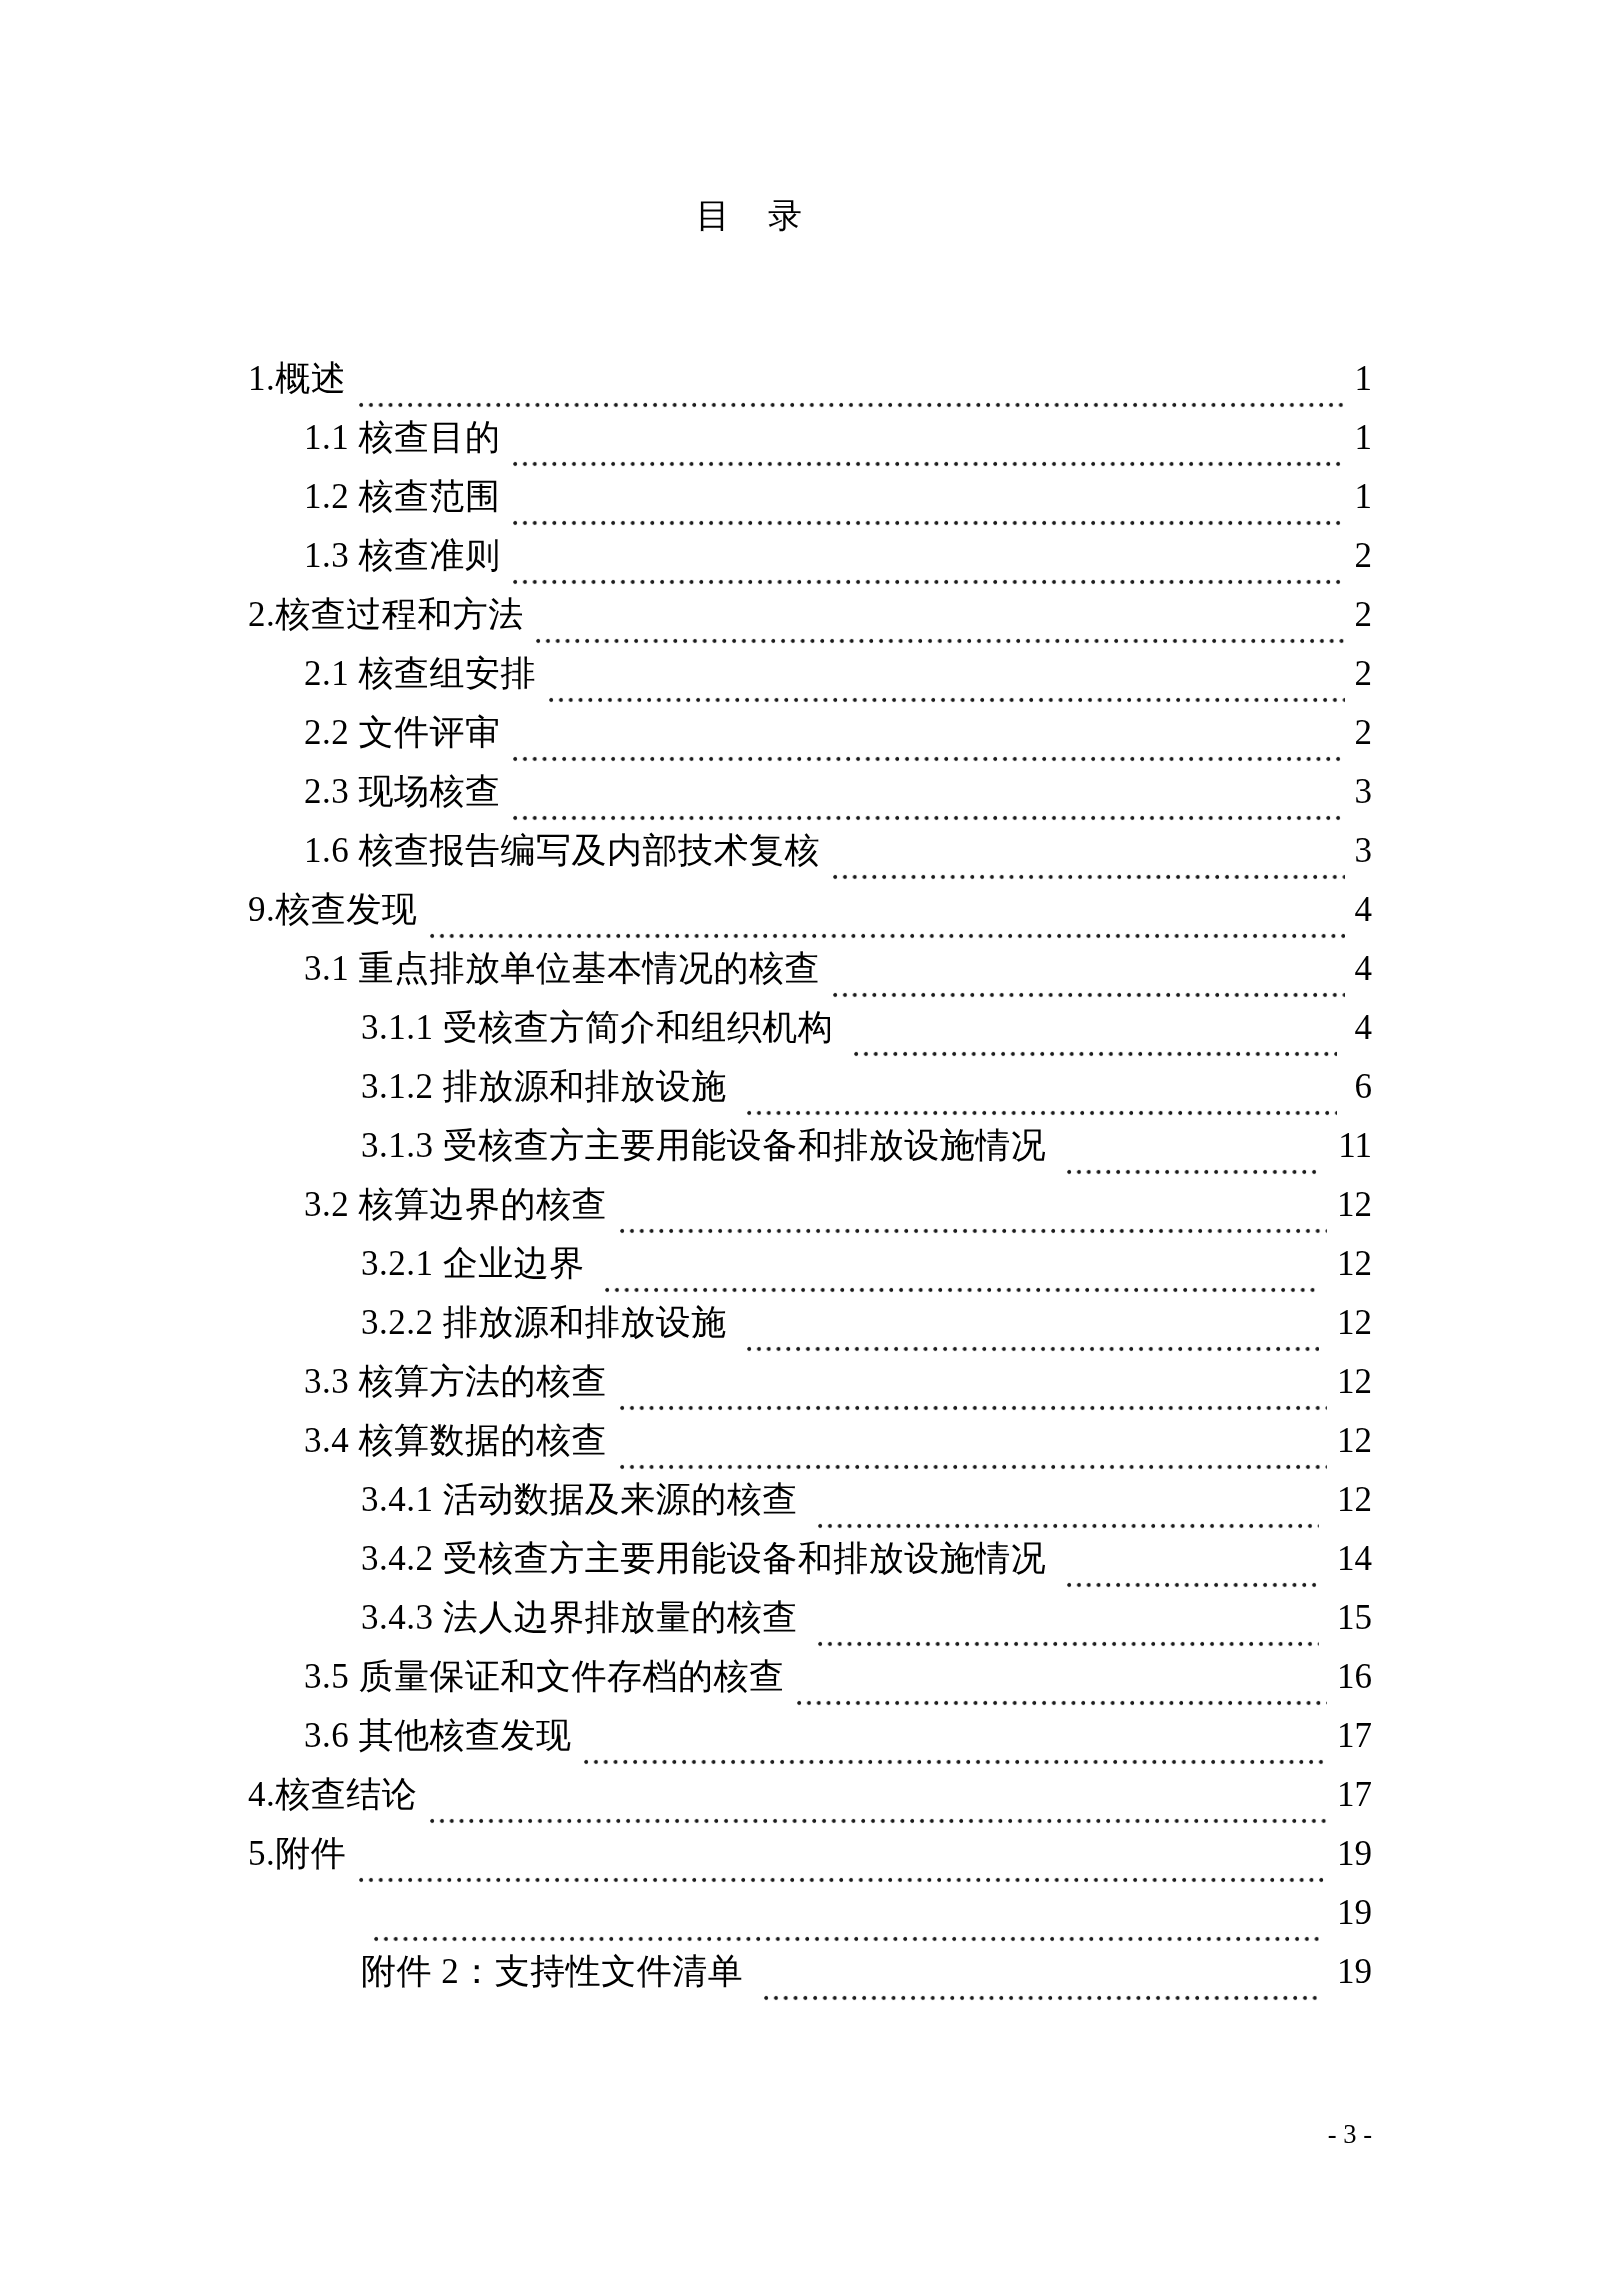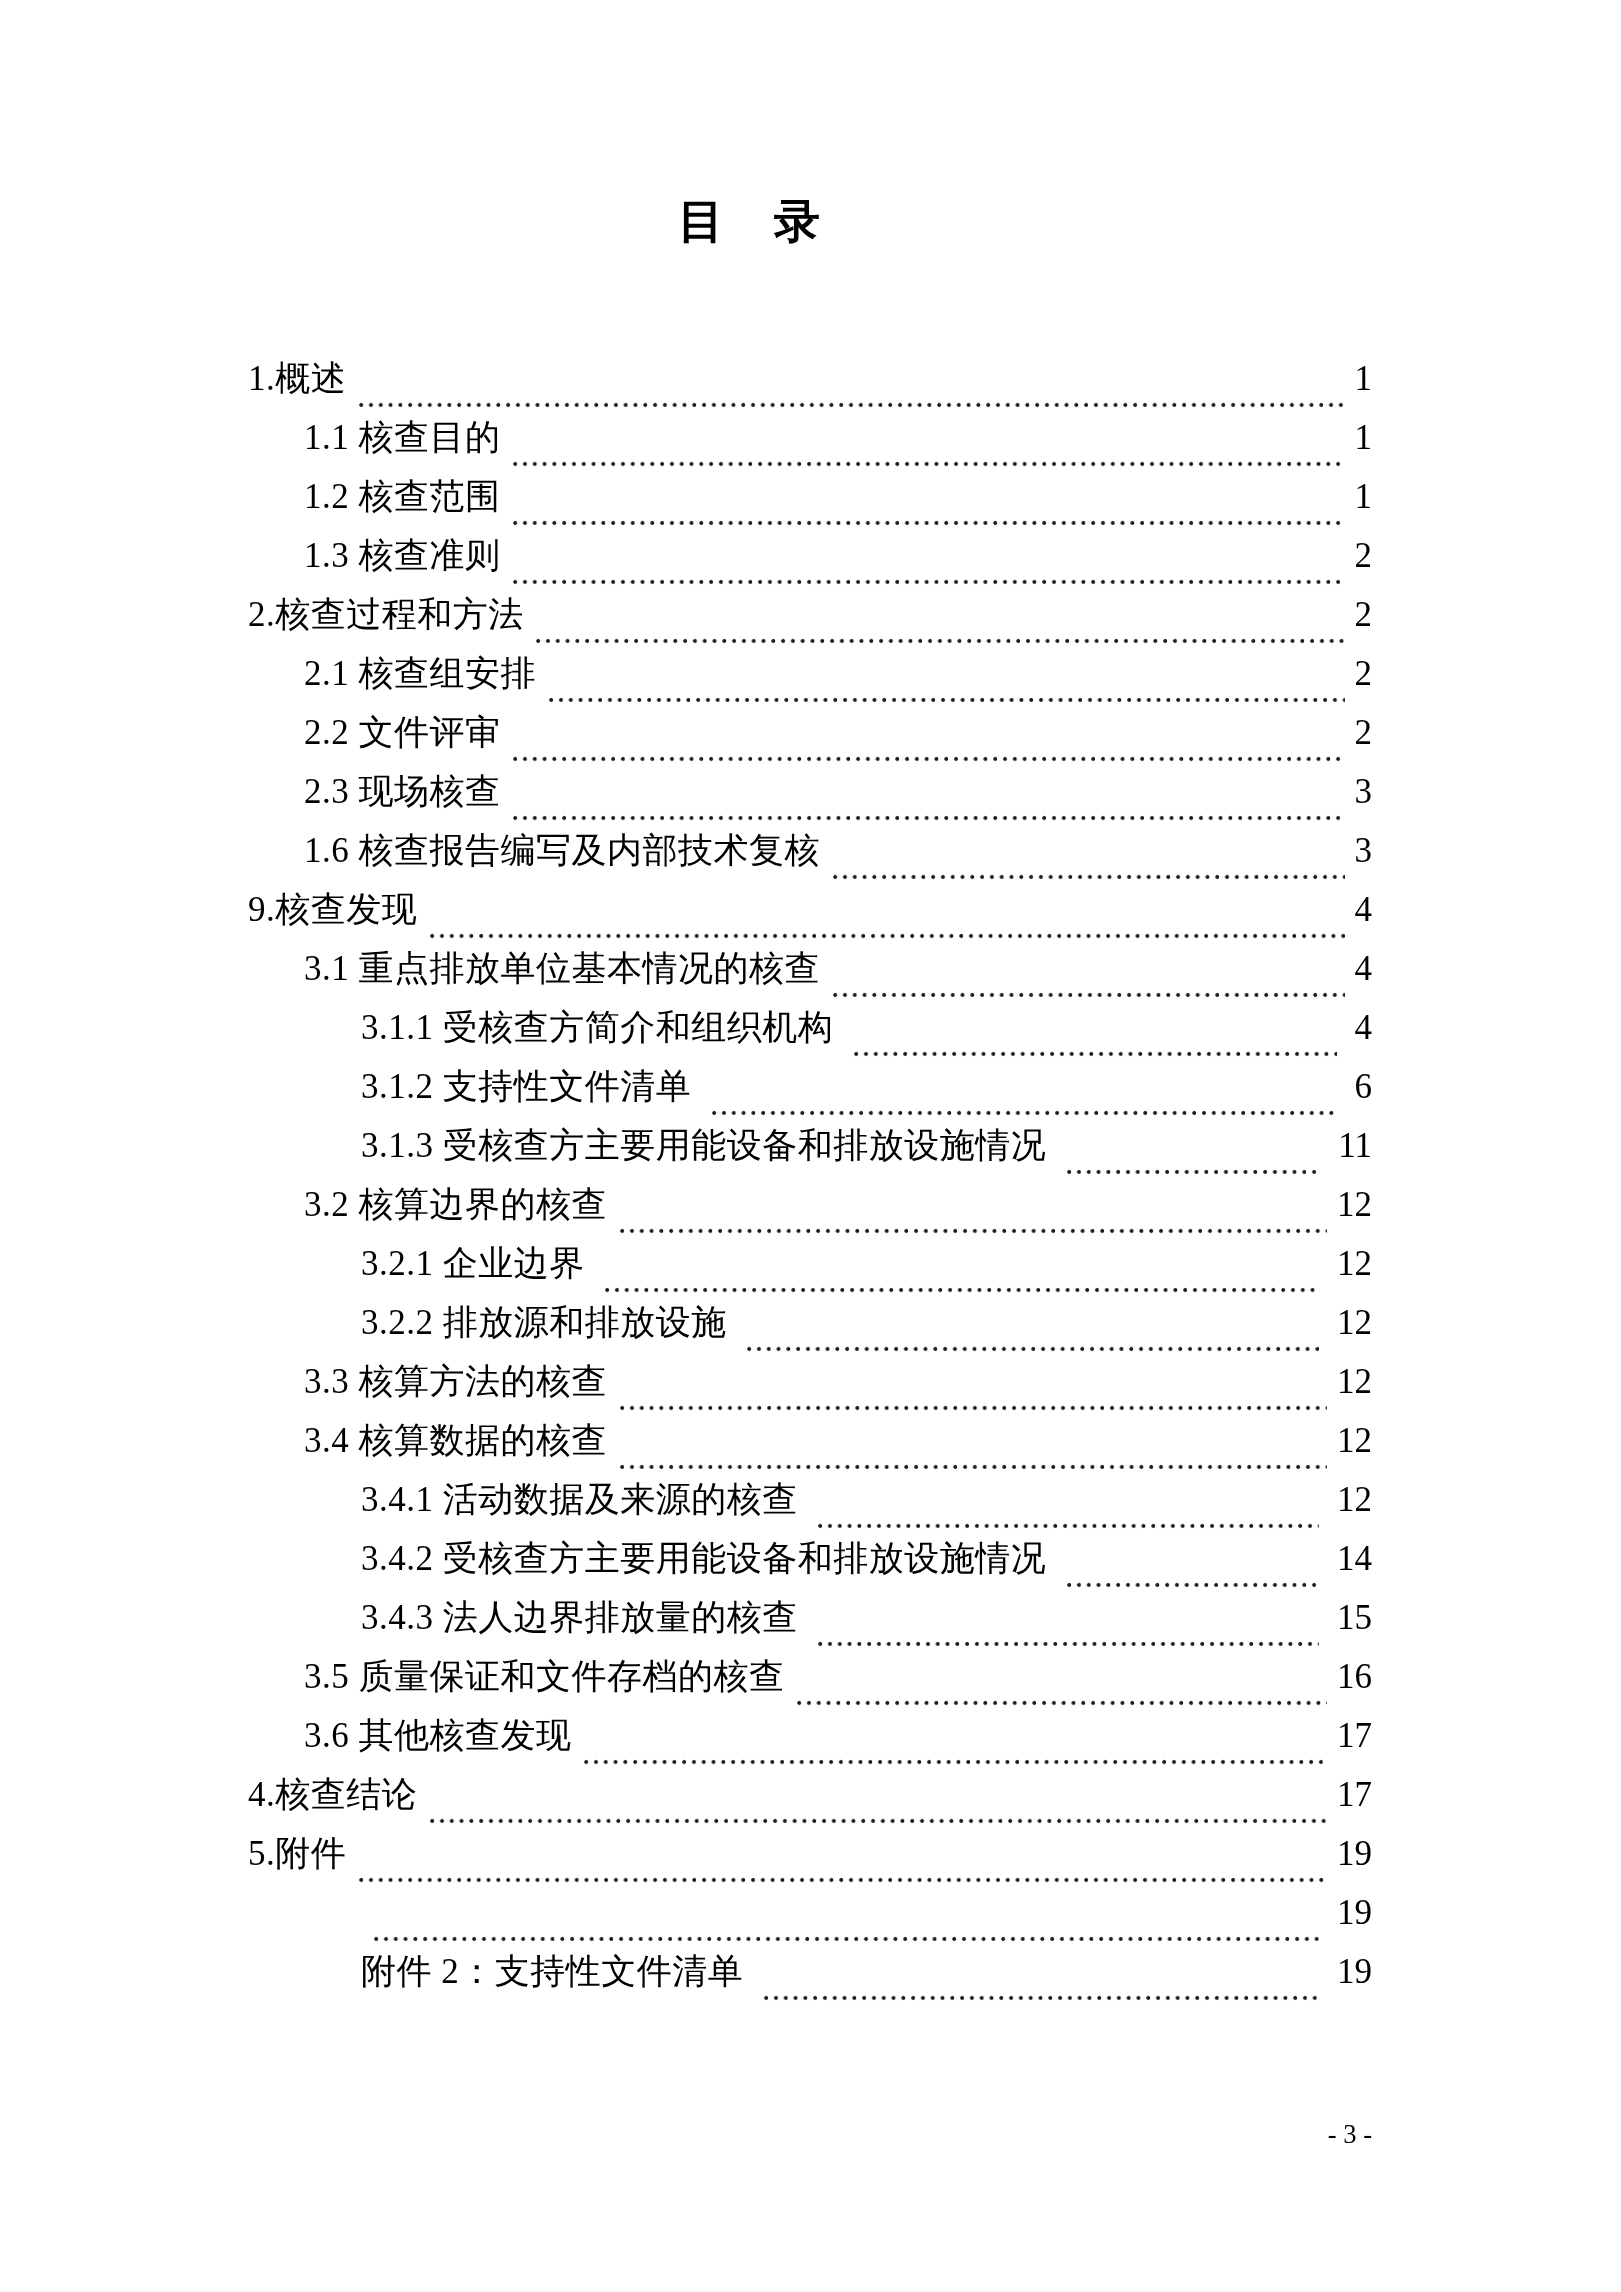--- a/index.html
+++ b/index.html
@@ -14,22 +14,22 @@
     font-family: "Liberation Serif", "DejaVu Serif", serif;
     color: #000000;
     overflow: hidden;
   }
   .doc-title {
     position: absolute;
     top: 196px;
     left: 0;
     width: 1500px;
     text-align: center;
-    font-size: 46px;
-    font-weight: 700;
+    font-size: 34px;
+    font-weight: 400;
     line-height: 1.15;
     letter-spacing: 2px;
     white-space: pre;
   }
   .toc {
     position: absolute;
     top: 349px;
     left: 248px;
     width: 1124px;
   }
@@ -130,21 +130,21 @@
       <span class="t">3.1 重点排放单位基本情况的核查</span>
       <span class="leader"></span>
       <span class="p">4</span>
     </div>
   <div class="toc-row lvl2">
       <span class="t">3.1.1 受核查方简介和组织机构</span>
       <span class="leader"></span>
       <span class="p">4</span>
     </div>
   <div class="toc-row lvl2">
-      <span class="t">3.1.2 支持性文件清单</span>
+      <span class="t">3.1.2 排放源和排放设施</span>
       <span class="leader"></span>
       <span class="p">6</span>
     </div>
   <div class="toc-row lvl2">
       <span class="t">3.1.3 受核查方主要用能设备和排放设施情况</span>
       <span class="leader"></span>
       <span class="p">11</span>
     </div>
   <div class="toc-row lvl1">
       <span class="t">3.2 核算边界的核查</span>

